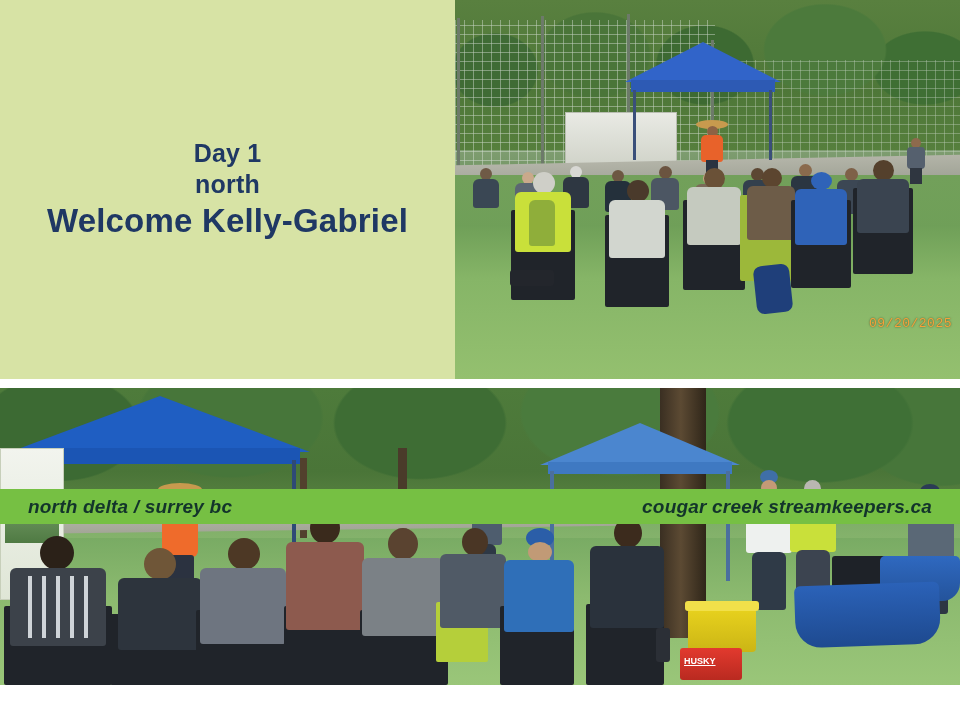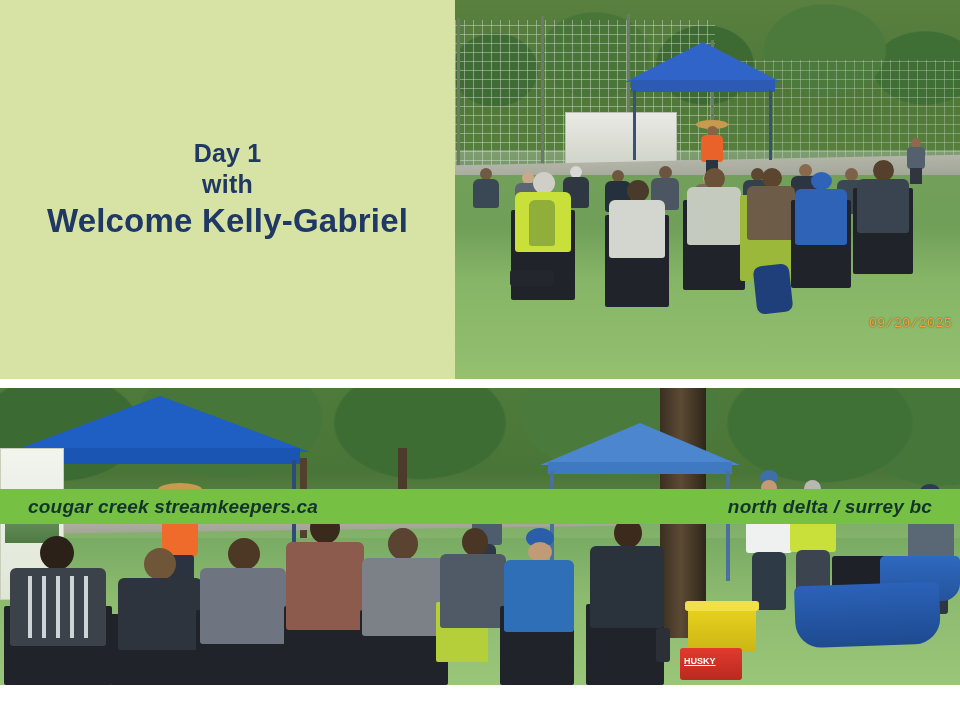--- a/index.html
+++ b/index.html
@@ -305,21 +305,21 @@
     white-space: nowrap;
   }
 </style>
 </head>
 <body>
 
 <div class="slide">
 
   <div class="title-panel">
     <div class="line line-day">Day 1</div>
-    <div class="line line-with">with</div>
+    <div class="line line-with">north</div>
     <div class="line line-name">Welcome Kelly-Gabriel</div>
   </div>
 
   <div class="photo photo-top">
     <div class="sky t-bg obj"></div>
     <div class="obj t-treeline"></div>
     <div class="obj t-fence"></div>
     <div class="obj t-fence2"></div>
     <div class="obj t-post" style="left:2px; top:18px; height:150px;"></div>
     <div class="obj t-post" style="left:86px; top:16px; height:152px;"></div>
@@ -548,17 +548,17 @@
     <div class="obj chair" style="left:586px; top:216px; width:78px; height:81px;"></div>
     <div class="obj crowd-person" style="left:590px; top:130px; width:74px; height:110px;">
       <div class="cp-head" style="left:24px; top:0; width:28px; height:30px; background:#3c2b1d;"></div>
       <div class="cp-body" style="left:0; top:28px; width:74px; height:82px; background:#2a323c;"></div>
     </div>
 
     <div class="obj" style="left:656px; top:240px; width:14px; height:34px; background:#2b2f36; border-radius:3px;"></div>
   </div>
 
   <div class="footer-bar">
+    <div class="footer-text">north delta / surrey bc</div>
     <div class="footer-text">cougar creek streamkeepers.ca</div>
-    <div class="footer-text">north delta / surrey bc</div>
   </div>
 
 </div>
 
 </body></html>

